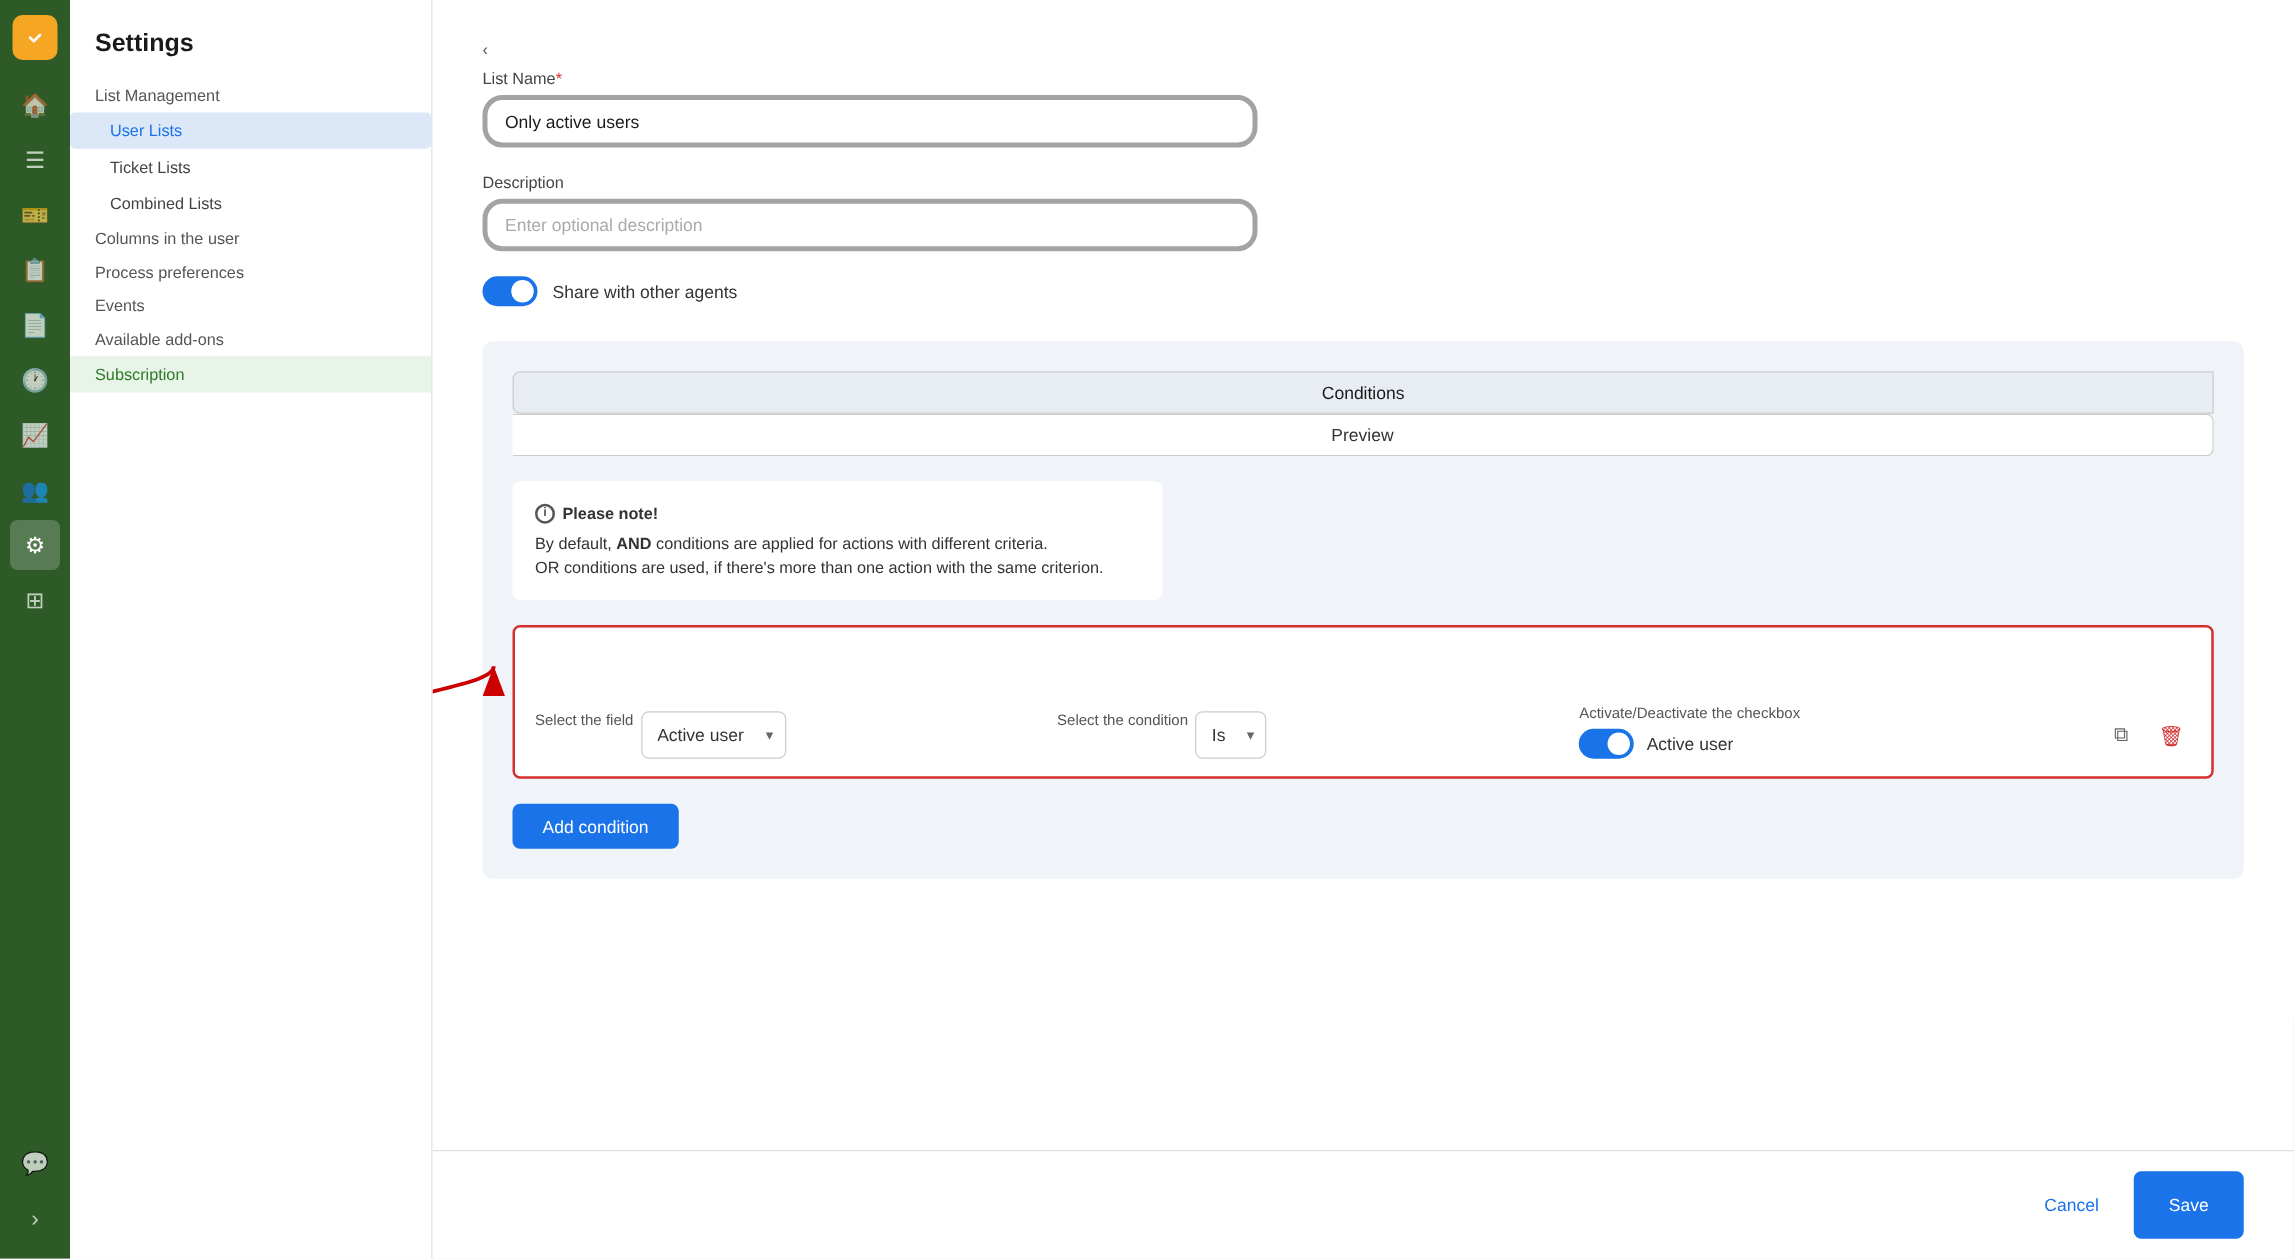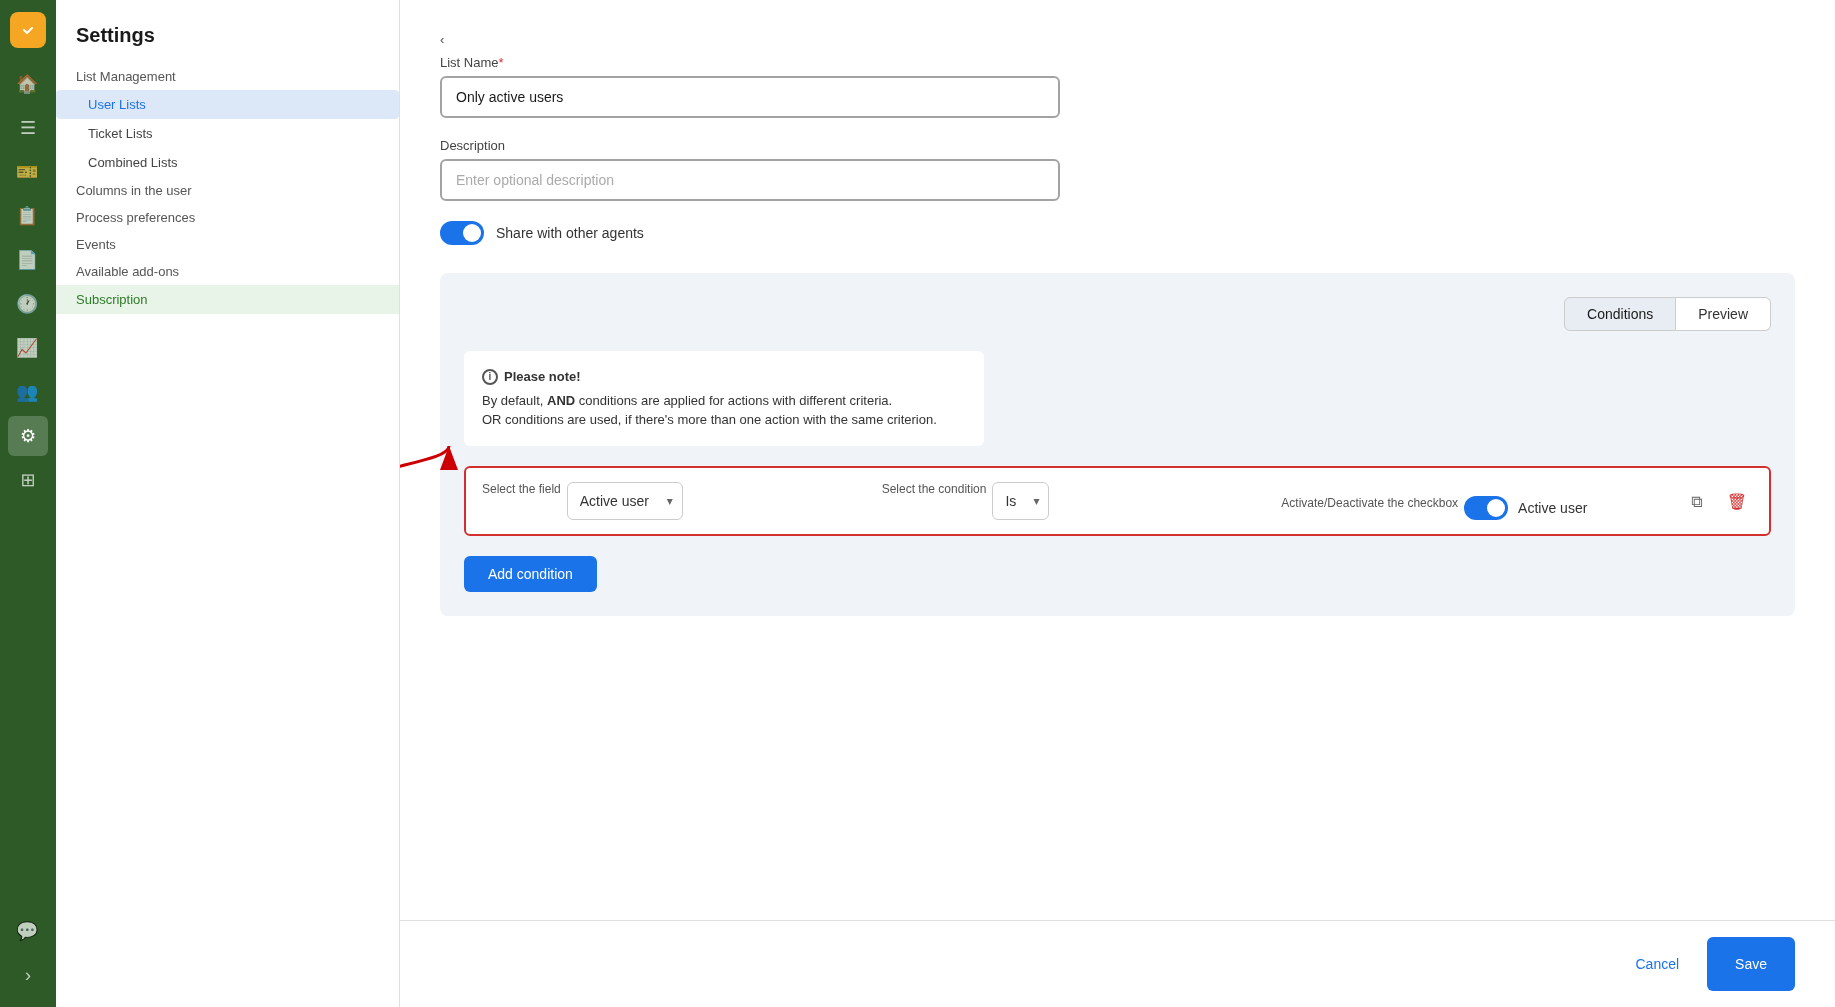--- a/index.html
+++ b/index.html
@@ -30,21 +30,21 @@
       display: flex; align-items: center; justify-content: center;
       border-radius: 6px;
       color: rgba(255,255,255,0.7);
       font-size: 18px;
       cursor: pointer;
     }
     .nav-icon.active { background: rgba(255,255,255,0.2); color: white; }
 
     
     .sidebar {
-      width: 344px;
+      width: 290px;
       background: white;
       border-right: 1px solid #e0e0e0;
       display: flex;
       flex-direction: column;
       flex-shrink: 0;
       padding: 16px 0;
     }
     .sidebar-title {
       font-size: 20px;
       font-weight: 600;
@@ -112,22 +112,22 @@
       color: #444;
       margin-bottom: 6px;
       display: block;
     }
     .required { color: #d32f2f; }
 
     .form-input {
       width: 100%;
       max-width: 620px;
       height: 42px;
-      border: 2px solid #a3a3a3;
-      border-radius: 6px;
+      border: 4px solid #a3a3a3;
+      border-radius: 16px;
       padding: 0 14px;
       font-size: 14px;
       color: #1a1a1a;
       outline: none;
     }
     .form-input::placeholder { color: #aaa; }
 
     .form-group { margin-bottom: 20px; }
 
     .toggle-row {
@@ -158,20 +158,21 @@
       background: #f0f4f8;
       border-radius: 8px;
       padding: 24px;
       margin-bottom: 0;
     }
     .tabs-bar {
       display: flex;
       gap: 0;
       margin-bottom: 20px;
       justify-content: flex-end;
+      flex-direction: column;
     }
     .tab-btn {
       padding: 8px 22px;
       font-size: 14px;
       border: 1px solid #ccc;
       background: white;
       cursor: pointer;
       color: #333;
     }
     .tab-btn:first-child { border-radius: 6px 0 0 6px; }
@@ -240,22 +241,23 @@
       appearance: none;
       cursor: pointer;
       outline: none;
     }
     .select-chevron {
       position: absolute; right: 10px; top: 50%; transform: translateY(-50%);
       pointer-events: none; color: #666; font-size: 12px;
     }
 
     .condition-toggle-area {
-      display: flex; flex-direction: row; gap: 6px;
+      display: flex; flex-direction: column; gap: 6px;
       flex: 1;
+      margin-top: 47px;
     }
     .condition-toggle-label { font-size: 12px; color: #555; }
     .condition-toggle-row { display: flex; align-items: center; gap: 10px; }
     .toggle-blue {
       width: 44px; height: 24px;
       background: #1a73e8;
       border-radius: 12px;
       position: relative;
       cursor: pointer;
     }

